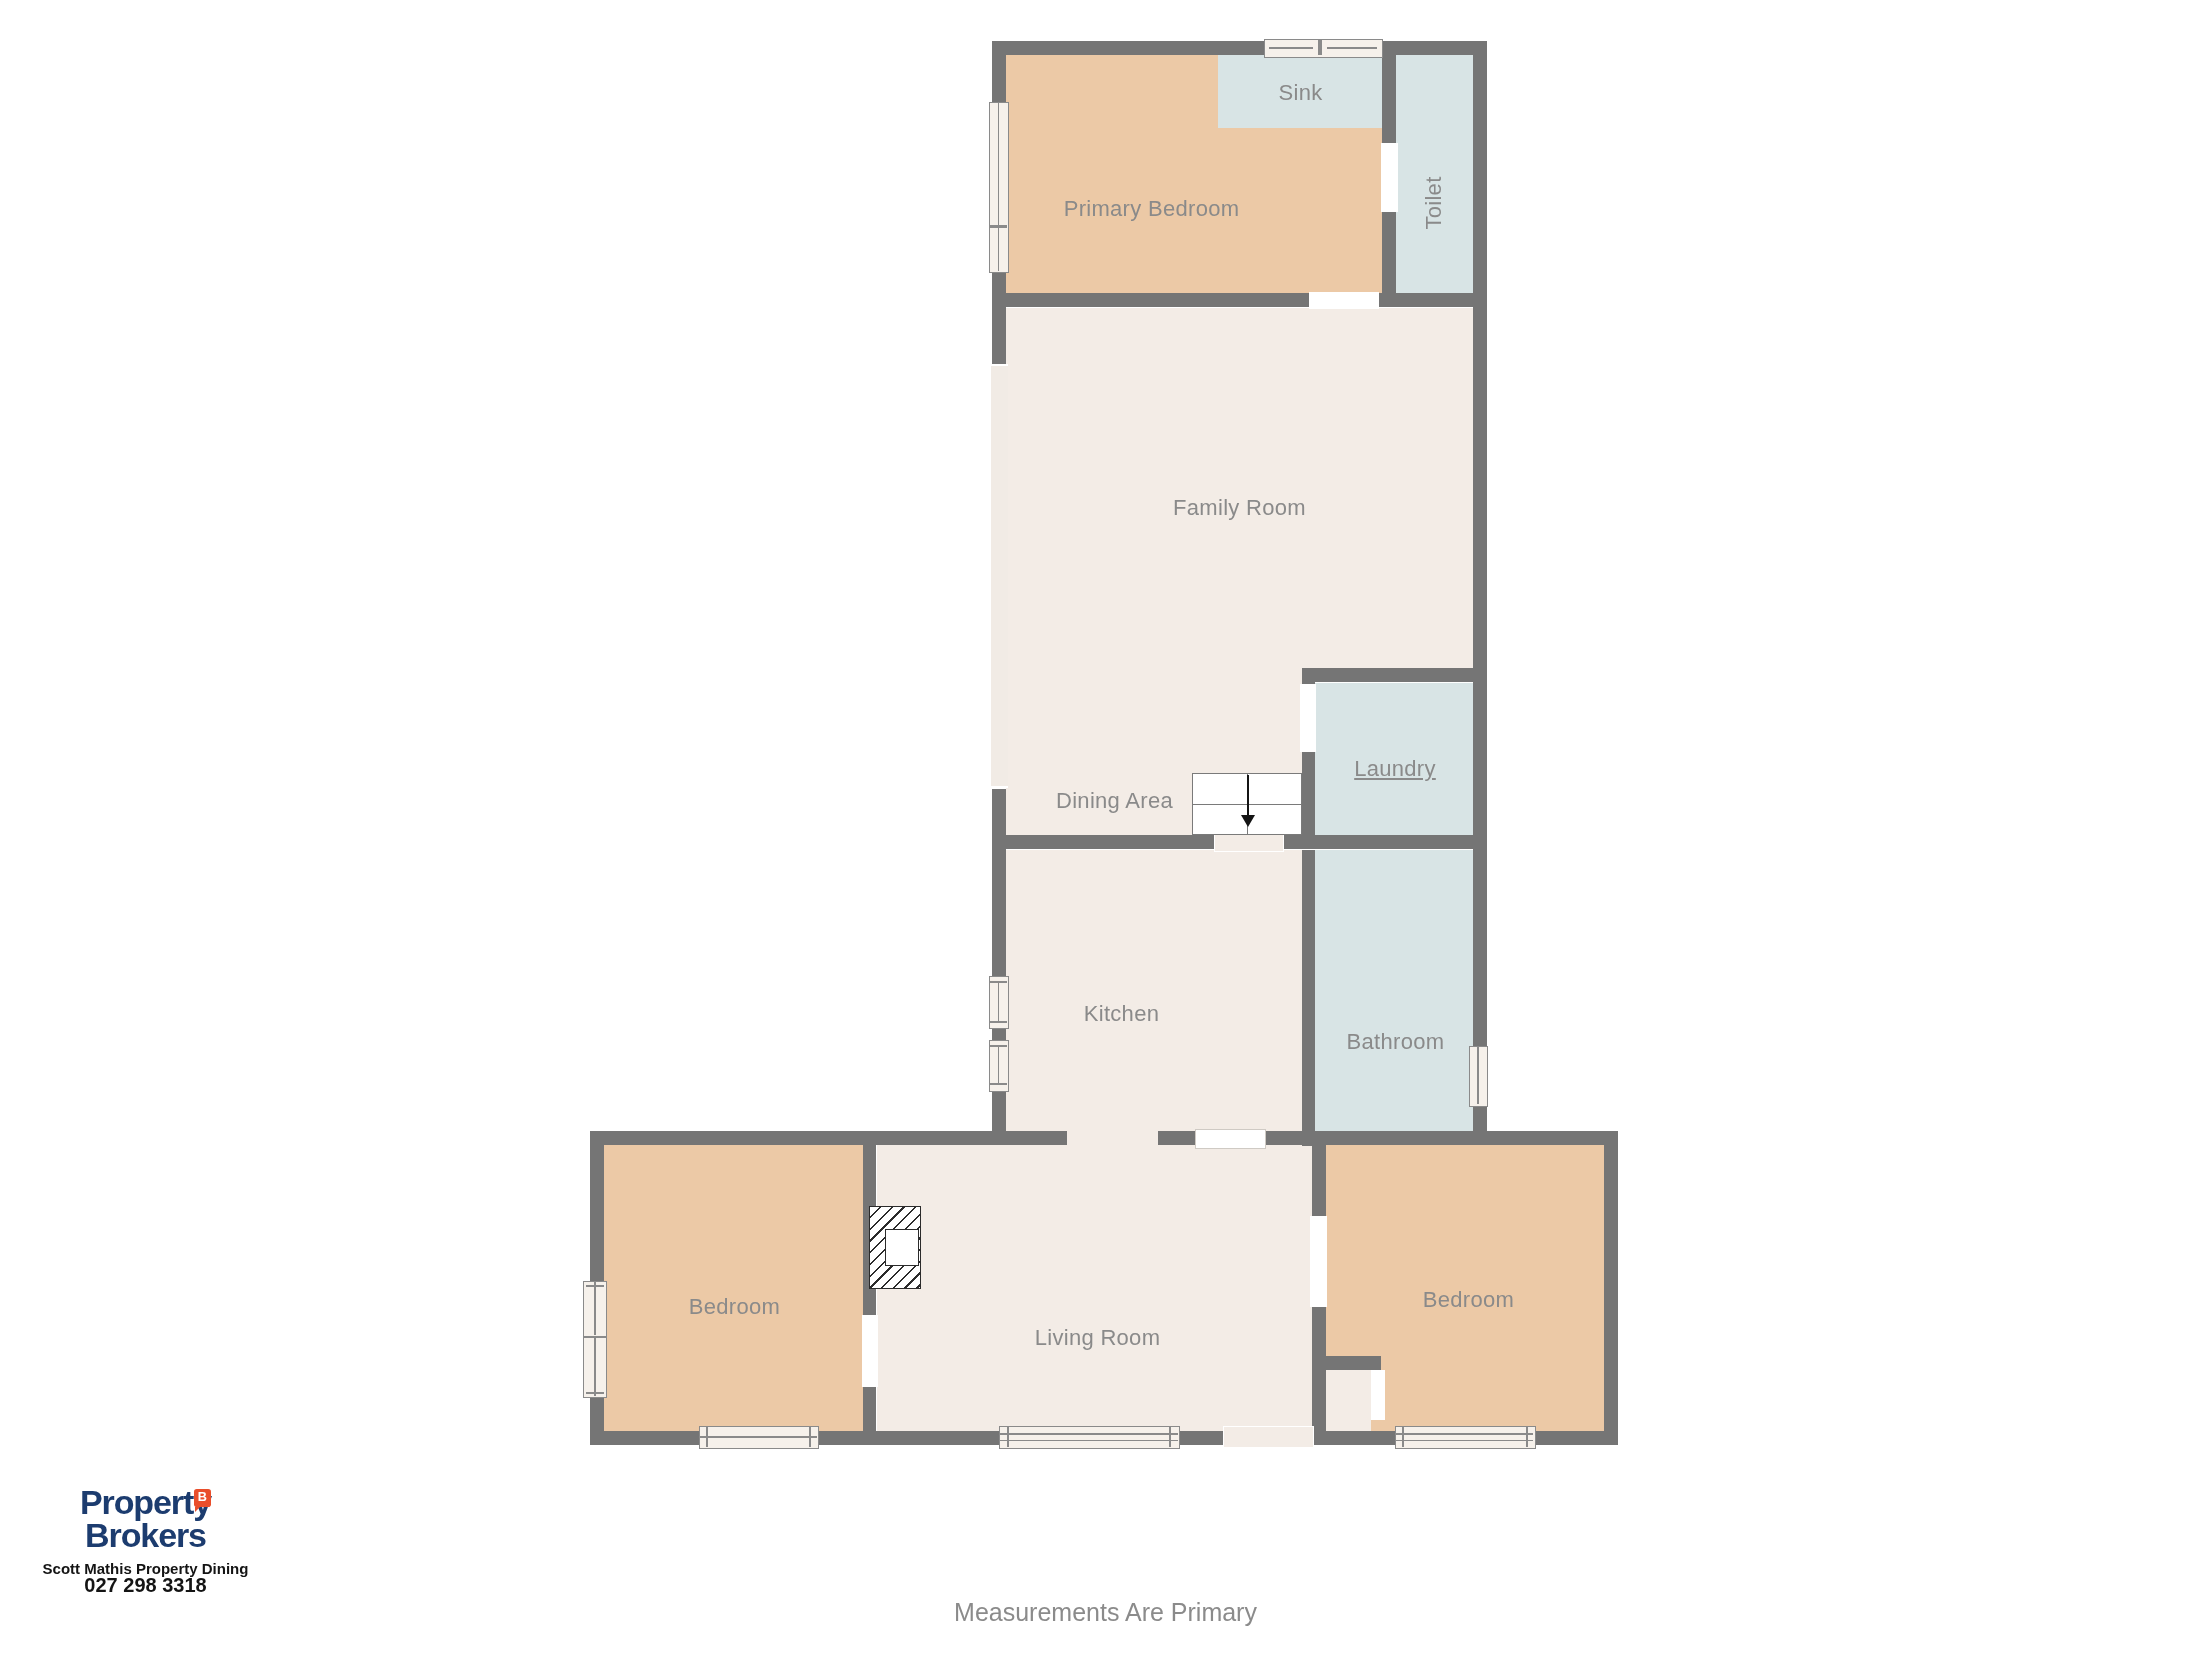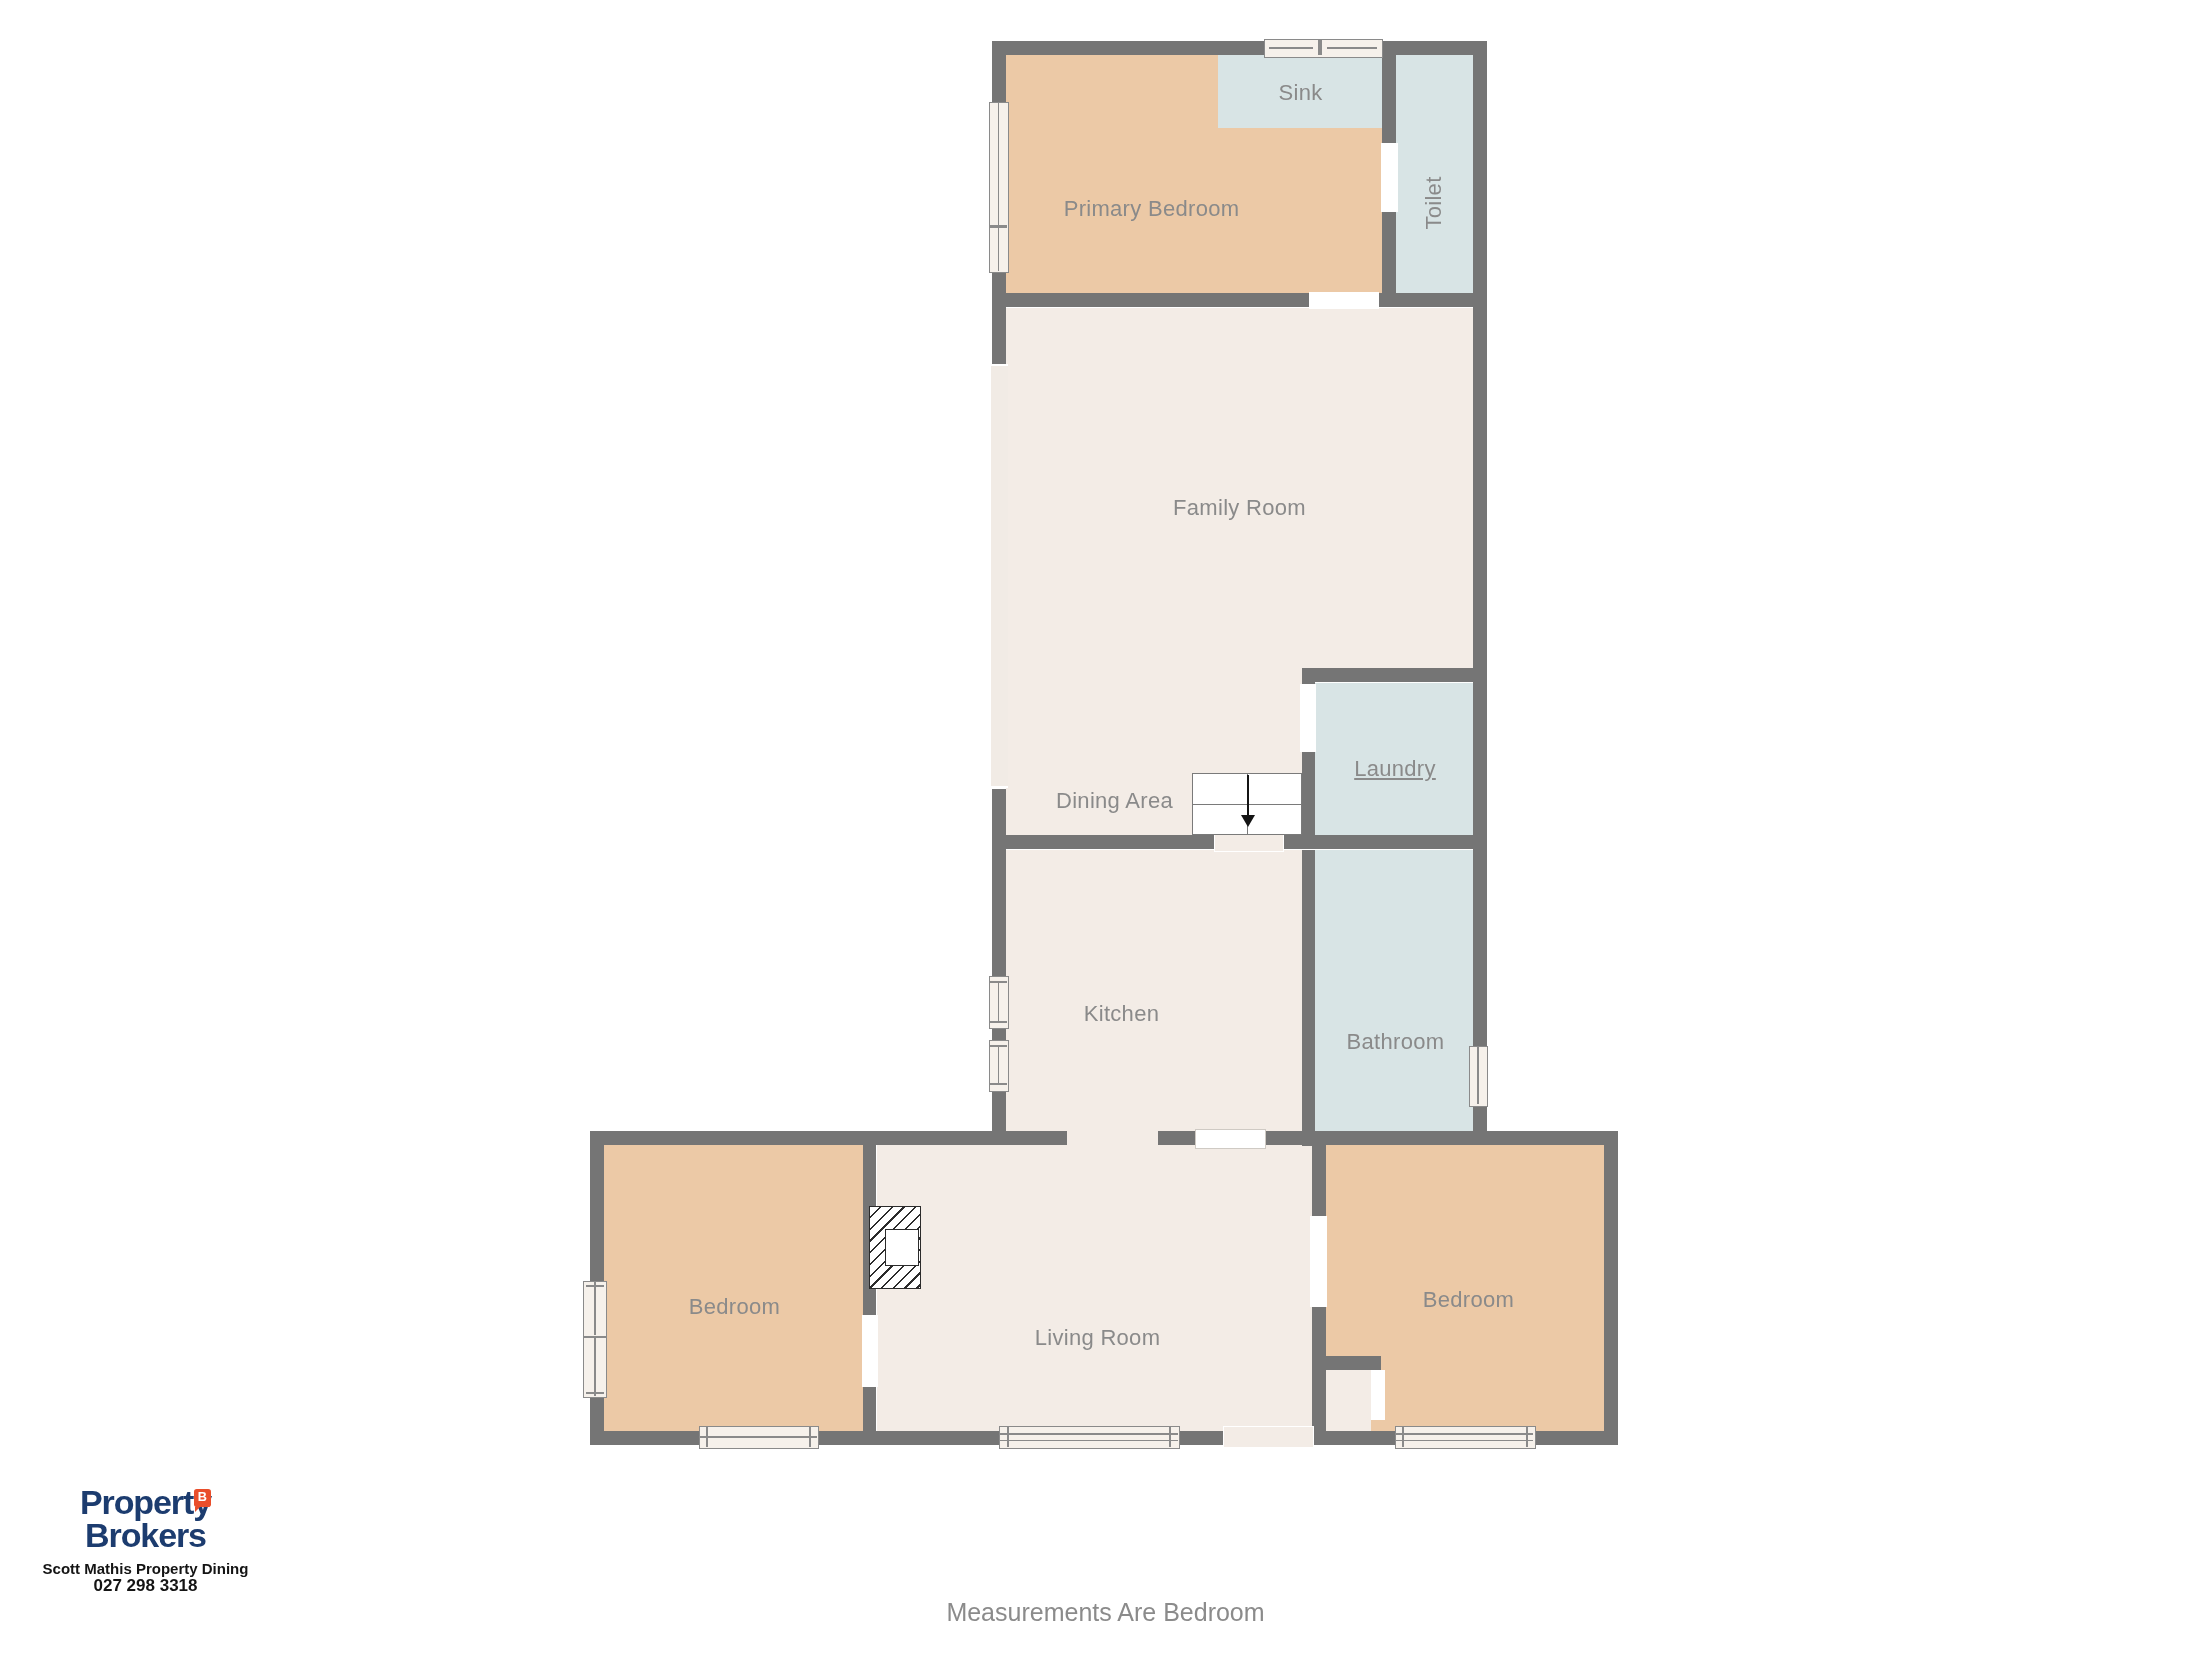--- a/index.html
+++ b/index.html
@@ -40,21 +40,21 @@
   }
   .brand-badge{
     position:absolute;left:194px;top:1489px;width:16.5px;height:17.6px;background:var(--brand-orange);
     border-radius:2.8px;color:#fff;font-weight:bold;font-size:12.7px;text-align:center;line-height:17.6px;
   }
   .brand-badge:after{
     content:"";position:absolute;left:1.1px;bottom:-5px;width:0;height:0;
     border-top:5.5px solid var(--brand-orange);border-right:5.5px solid transparent;
   }
   .brand .agent{margin-top:7.7px;font-weight:bold;color:#141414;font-size:15px;line-height:17.6px;}
-  .brand .phone{font-weight:bold;color:#141414;font-size:17px;line-height:17.6px;}
+  .brand .phone{font-weight:bold;color:#141414;font-size:20px;line-height:17.6px;}
   .disclaimer{position:absolute;left:885px;top:1598px;width:441px;text-align:center;color:#8b8b8b;font-size:25px;}
 </style>
 </head>
 <body style="--wall: #757575; --room: #f3ece6; --bed: #ecc9a6; --wet: #d8e4e5; --label: #8a8a8a; --strip: #f1ebe5; --frame-border: #8a8a8a; --frame-bg: #f6f1eb; --page-bg: #ffffff; --brand-navy: #1c3c6f; --brand-orange: #e94e2b;">
 
 <div class="canvas">
 
   <div class="room bed" style="left:1006px;top:55px;width:376px;height:238px;"></div>
   <div class="room wet" style="left:1218px;top:55px;width:164px;height:73px;"></div>
   <div class="room wet" style="left:1396px;top:55px;width:77px;height:238px;"></div>
@@ -172,16 +172,16 @@
   <div class="label" style="left:1358px;top:1287px;width:221px;">Bedroom</div>
 
   <div class="brand">
     <div class="l1">Property</div>
     <div class="l2">Brokers</div>
     <div class="agent">Scott Mathis Property Dining</div>
     <div class="phone">027 298 3318</div>
   </div>
   <div class="brand-badge">B</div>
 
-  <div class="disclaimer">Measurements Are Bedroom</div>
+  <div class="disclaimer">Measurements Are Primary</div>
 
 </div>
 
 
 </body></html>

